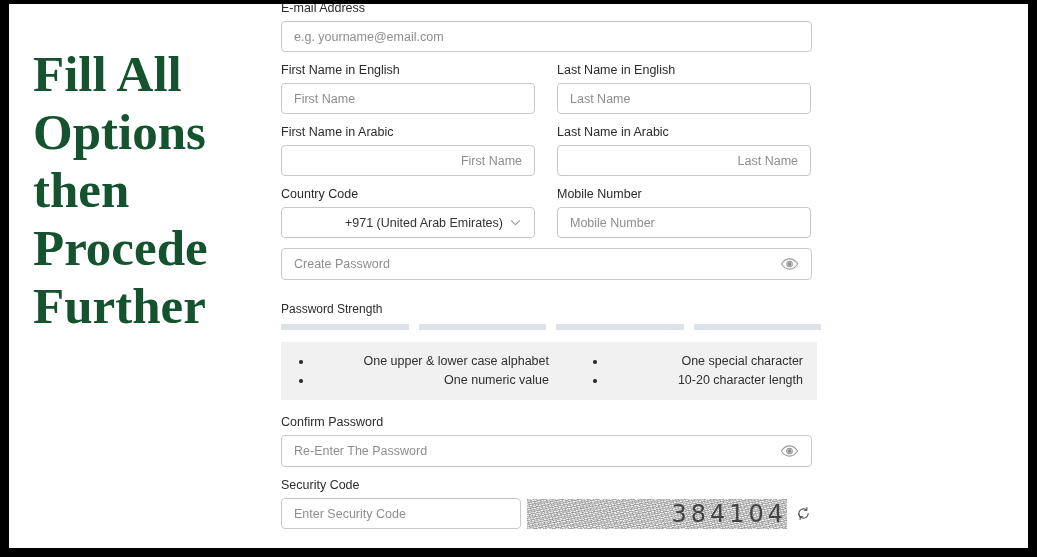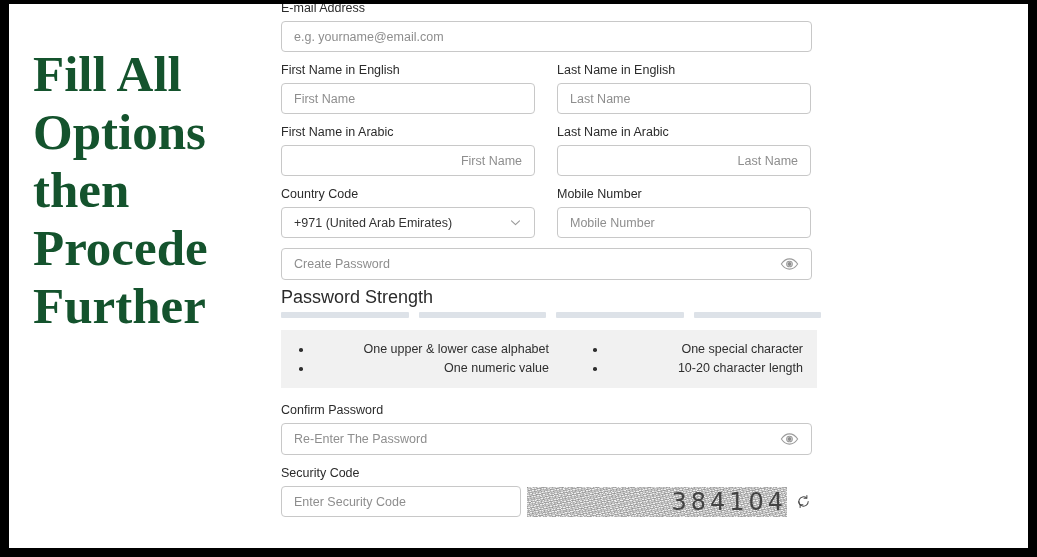--- a/index.html
+++ b/index.html
@@ -89,20 +89,21 @@
     color: #8e8e8e;
     white-space: nowrap;
     flex: 1;
   }
   .ph.rtl { text-align: right; }
   .val {
     font-size: 12.5px;
     color: #333333;
     flex: 1;
     white-space: nowrap;
+    text-align: right;
   }
 
   .input.tall { height: 32px; }
 
   
   .chevron {
     width: 13px;
     height: 13px;
     flex: none;
     margin-left: 6px;
@@ -113,24 +114,24 @@
   .eye {
     width: 19px;
     height: 14px;
     flex: none;
     margin-left: 6px;
   }
   .eye svg { display: block; }
 
   
   .strength-label {
-    font-size: 18px;
+    font-size: 12px;
     color: #2b2b2b;
     line-height: 17px;
-    margin-top: 9px;
+    margin-top: 21px;
   }
   .strength-bars {
     display: flex;
     gap: 10px;
     margin-top: 6px;
     margin-bottom: 12px;
   }
   .sbar {
     height: 6px;
     flex: 1;

